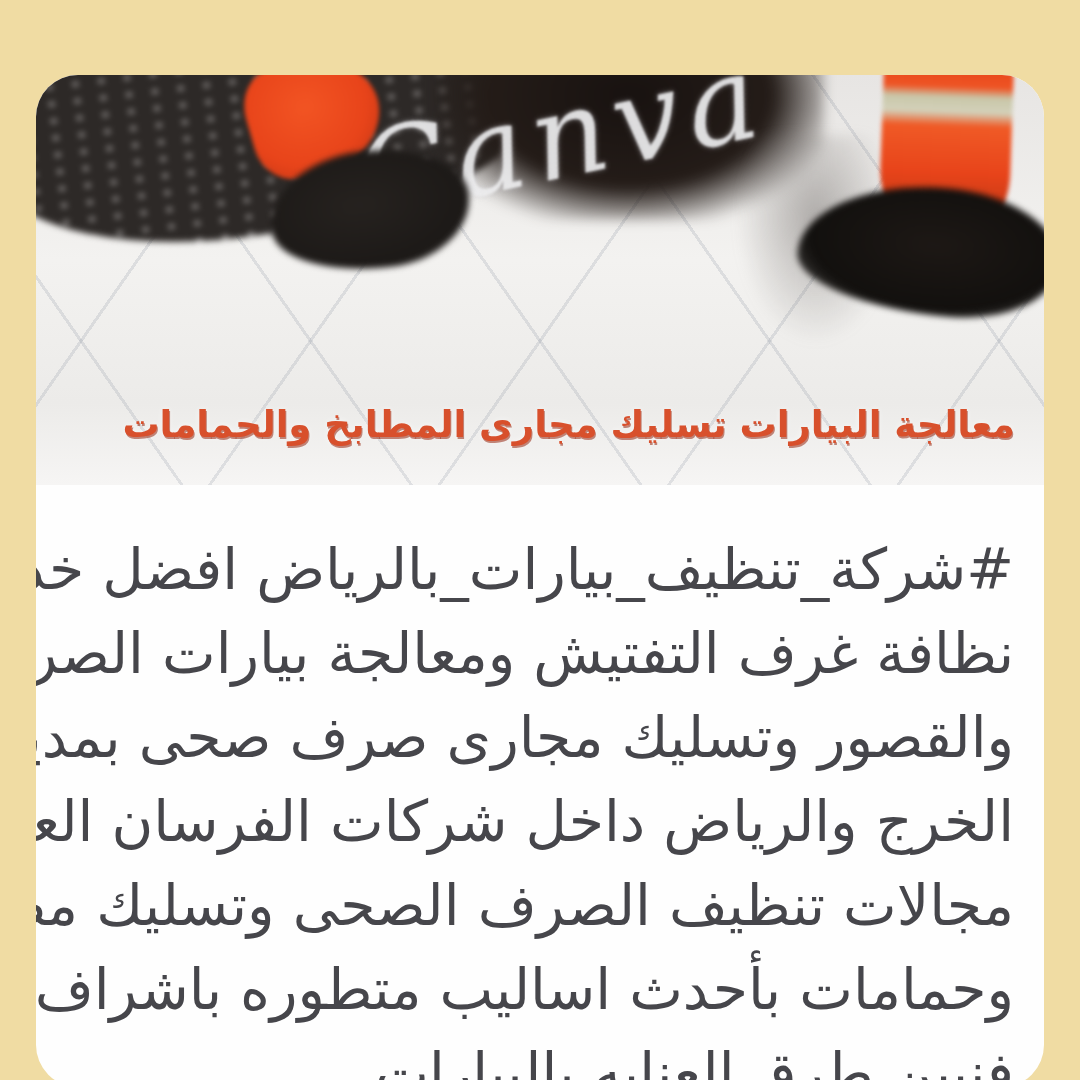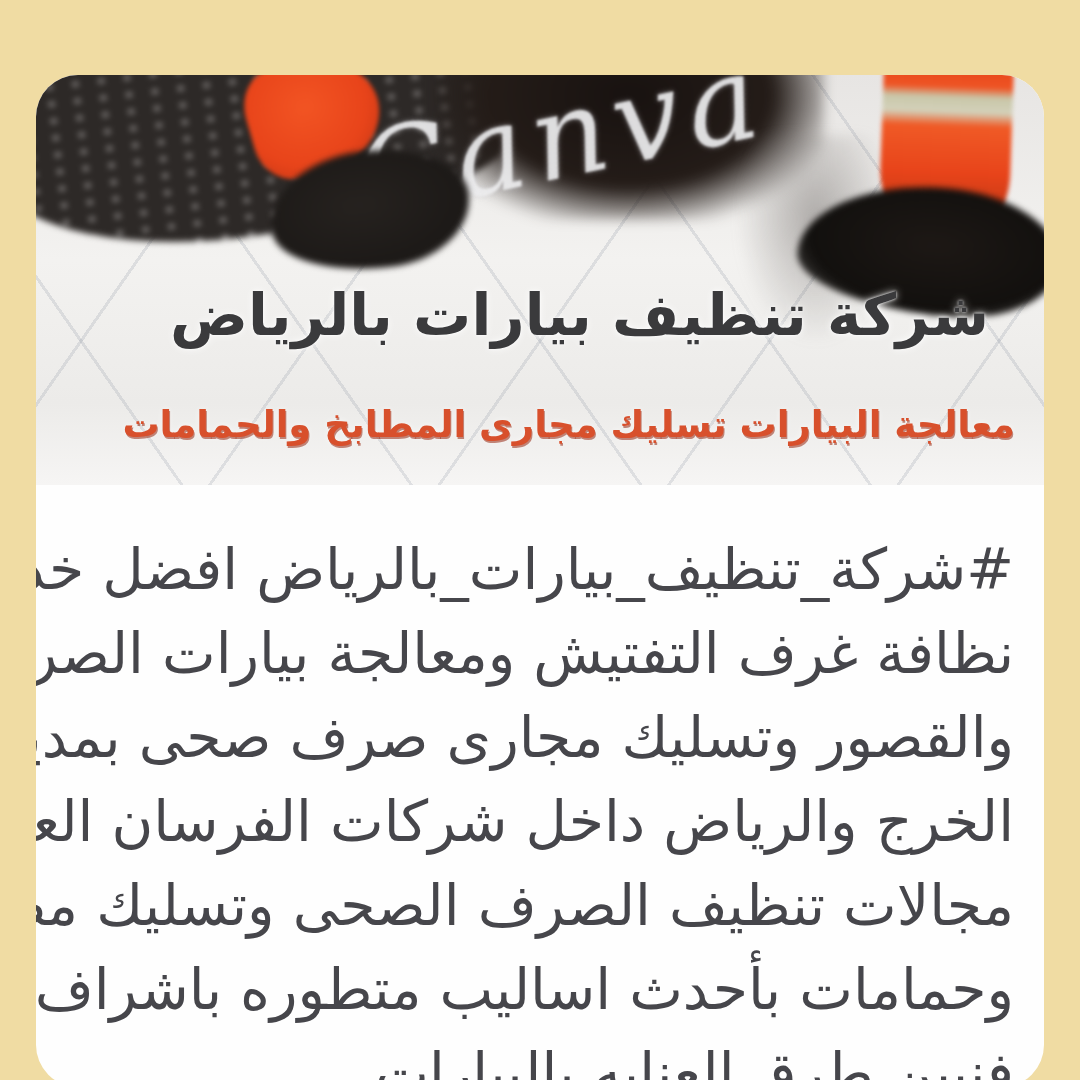--- a/index.html
+++ b/index.html
@@ -140,21 +140,20 @@
 
   <div class="photo">
     <div class="blob tire"></div>
     <div class="blob hole"></div>
     <div class="blob hole-smudge"></div>
     <div class="watermark">Canva</div>
     <div class="blob boot-left"></div>
     <div class="blob shoe-left"></div>
     <div class="blob boot-right"></div>
     <div class="blob shoe-right"></div>
-    <div class="photo-title">شركة تنظيف بيارات بالرياض</div>
     <div class="photo-subtitle">معالجة البيارات تسليك مجارى المطابخ والحمامات</div>
   </div>
 
   <div class="caption">
     <div class="caption-line">#شركة_تنظيف_بيارات_بالرياض افضل خدمات</div>
     <div class="caption-line">نظافة غرف التفتيش ومعالجة بيارات الصرف</div>
     <div class="caption-line">والقصور وتسليك مجارى صرف صحى بمدينة</div>
     <div class="caption-line">الخرج والرياض داخل شركات الفرسان العملاقه فى</div>
     <div class="caption-line">مجالات تنظيف الصرف الصحى وتسليك مطابخ</div>
     <div class="caption-line">وحمامات بأحدث اساليب متطوره باشراف نخبه من</div>

